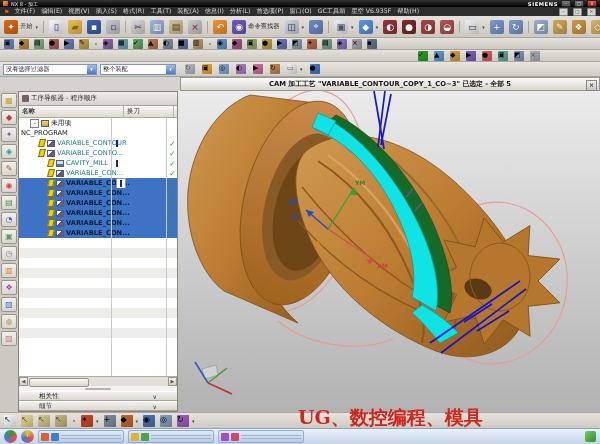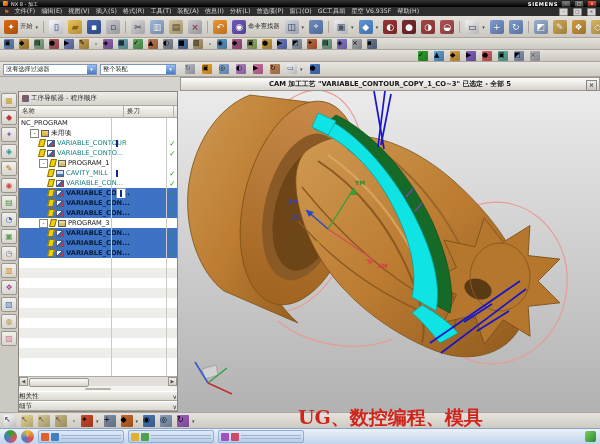--- a/index.html
+++ b/index.html
@@ -91,21 +91,21 @@
   .hscroll{height:9px;background:#e2dfda;border-top:1px solid #b0aca4;display:flex;align-items:center;flex:none;position:relative;}
   .harr{width:9px;height:9px;background:linear-gradient(#f4f2ee,#d2cec7);border:1px solid #9a968e;
     box-sizing:border-box;font-size:5px;line-height:7px;text-align:center;color:#555;flex:none;}
   .hthumb{position:absolute;left:10px;width:58px;top:1px;height:7px;background:linear-gradient(#fbfaf8,#d8d4cd);
     border:1px solid #9a968e;border-radius:2px;}
   .hscroll .rgt{position:absolute;right:0;}
   .splitter{height:5px;flex:none;display:flex;align-items:center;justify-content:center;}
   .splitter div{width:26px;height:2px;background:#b8b4ac;border-radius:1px;}
   .navsec{height:10px;background:linear-gradient(#f2f0ec,#dcd8d1);border-top:1px solid #fff;
     border-bottom:1px solid #a8a49c;display:flex;align-items:center;font-size:6.6px;color:#222;
-    padding:0 0;box-sizing:border-box;flex:none;text-align:right;}
+    padding:0 20px;box-sizing:border-box;flex:none;text-align:right;}
   .navsec .sp{flex:1}
   .navsec .chv{font-size:6px;color:#333;}
   
   .viewport{position:absolute;left:178px;top:91px;width:422px;height:321px;}
   .viewport svg{display:block}
   
   .selbar{position:absolute;left:0;top:412px;width:600px;height:16px;
     background:linear-gradient(#e6e3de,#ceCAc3);border-top:1px solid #aaa69e;
     display:flex;align-items:center;gap:1px;padding:0 2px;box-sizing:border-box;}
   
@@ -423,54 +423,48 @@
       <div class="ric" style="color: rgb(184, 144, 56);">◍</div>
       <div class="ric" style="color: rgb(208, 120, 144);">▨</div>
     </div>
 
   <div class="nav">
     <div class="nav-title">
       <span class="pti"></span>
       <span>工序导航器 - 程序顺序</span>
     </div>
     <div class="colhdr">
-      <div style="width:116px;">名称</div>
+      <div style="width:116px;font-weight:bold;">名称</div>
       <div style="width:55px;">换刀</div>
       <div style="flex:1;border-right:none;">刀</div>
     </div>
     <div class="treewrap" id="treewrap">
 
-    <div class="row" style="padding-left: 2px;">
-          <span class="lbl">NC_PROGRAM</span>
-        </div>
-        <div class="row" style="padding-left: 11px;">
+    <div class="row" style="padding-left: 11px;">
           <span class="exp">-</span>
           <span class="ticon folder"></span>
           <span class="lbl">未用项</span>
+        </div>
+        <div class="row" style="padding-left: 2px;">
+          <span class="lbl">NC_PROGRAM</span>
         </div>
         <div class="row teal" style="padding-left: 20px;">
           <span class="stat"></span>
           <span class="ticon op"></span>
           <span class="lbl">VARIABLE_CONTOUR</span>
           <span class="tc">
             <span class="bar"></span>
           </span>
           <span class="ck">✓</span>
         </div>
         <div class="row teal" style="padding-left: 20px;">
           <span class="stat"></span>
           <span class="ticon op"></span>
           <span class="lbl">VARIABLE_CONTO...</span>
           <span class="ck">✓</span>
-        </div>
-        <div class="row" style="padding-left: 20px;">
-          <span class="exp">-</span>
-          <span class="stat"></span>
-          <span class="ticon program"></span>
-          <span class="lbl">PROGRAM_1</span>
         </div>
         <div class="row teal" style="padding-left: 29px;">
           <span class="stat"></span>
           <span class="ticon mill"></span>
           <span class="lbl">CAVITY_MILL</span>
           <span class="tc">
             <span class="bar"></span>
           </span>
           <span class="ck">✓</span>
         </div>
@@ -495,26 +489,20 @@
           <span class="stat"></span>
           <span class="ticon op"></span>
           <span class="lbl">VARIABLE_CON...</span>
           <span class="ck">✓</span>
         </div>
         <div class="row sel teal" style="padding-left: 29px;">
           <span class="stat"></span>
           <span class="ticon op"></span>
           <span class="lbl">VARIABLE_CON...</span>
           <span class="ck">✓</span>
-        </div>
-        <div class="row" style="padding-left: 20px;">
-          <span class="exp">-</span>
-          <span class="stat"></span>
-          <span class="ticon program"></span>
-          <span class="lbl">PROGRAM_3</span>
         </div>
         <div class="row sel teal" style="padding-left: 29px;">
           <span class="stat"></span>
           <span class="ticon op"></span>
           <span class="lbl">VARIABLE_CON...</span>
           <span class="ck">✓</span>
         </div>
         <div class="row sel teal" style="padding-left: 29px;">
           <span class="stat"></span>
           <span class="ticon op"></span>

